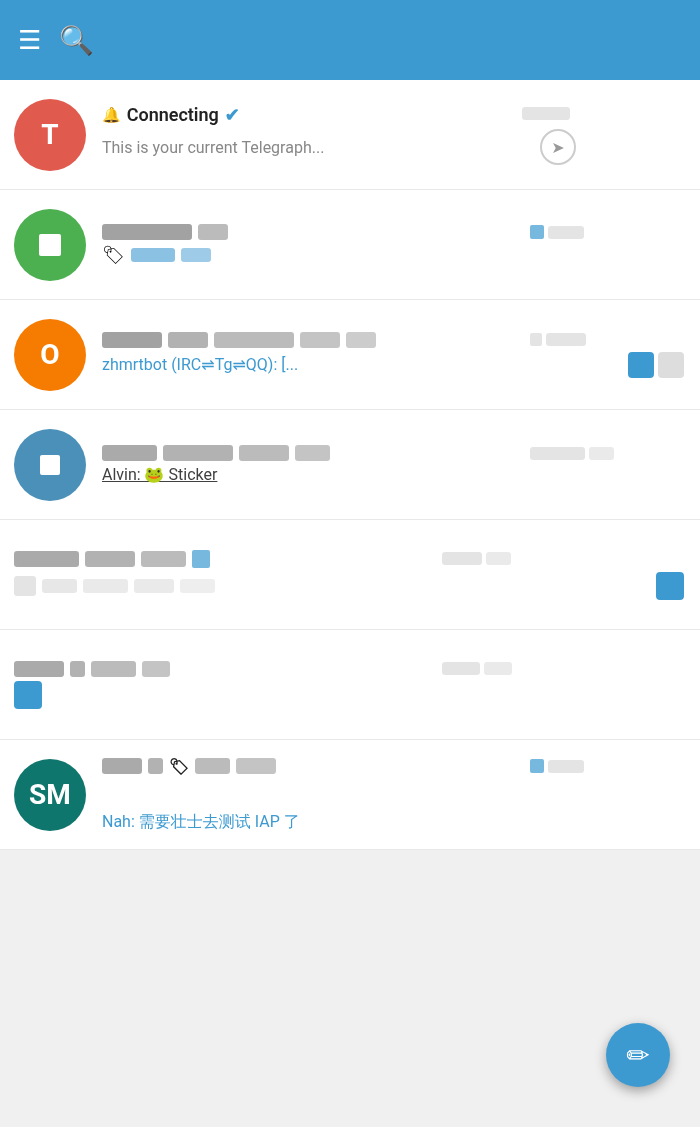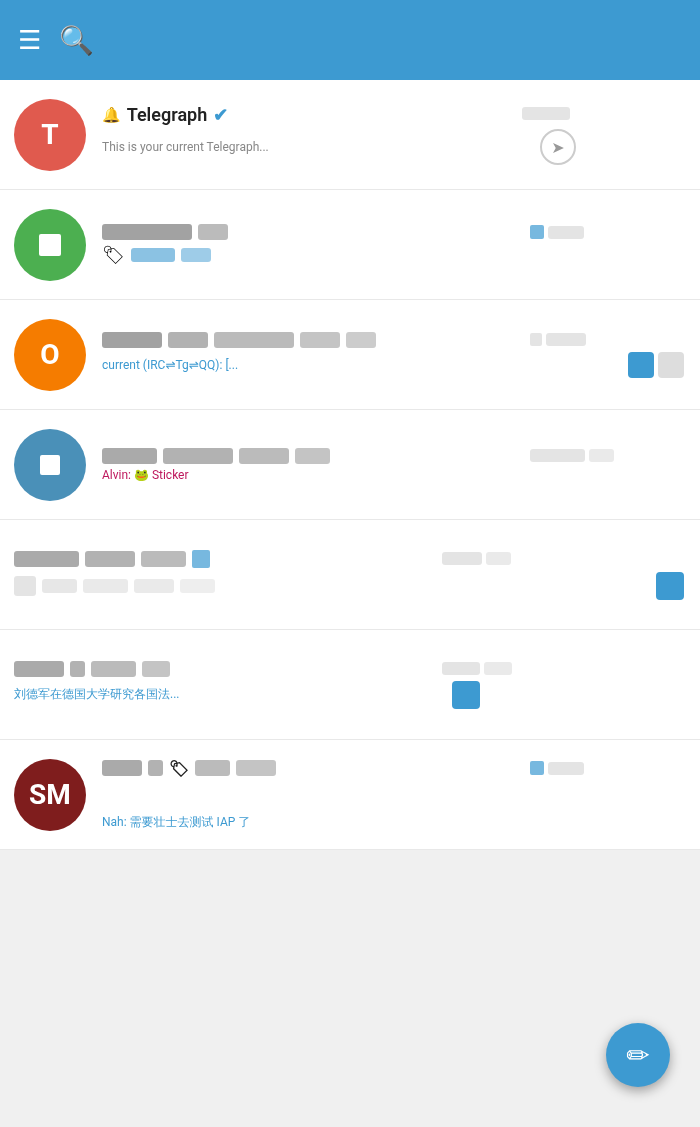--- a/index.html
+++ b/index.html
@@ -71,21 +71,21 @@
       margin-right: 16px;
       position: relative;
       overflow: hidden;
     }
     .avatar.red { background: #e05a4e; }
     .avatar.green { background: #4caf50; }
     .avatar.orange { background: #f57c00; }
     .avatar.blue-gray { background: #4a90b8; }
     .avatar.green2 { background: #43a047; }
     .avatar.green3 { background: #43a047; }
-    .avatar.purple { background: #7f1d1d; }
+    .avatar.purple { background: #0f766e; }
 
     
     .chat-content {
       flex: 1;
       min-width: 0;
       display: flex;
       flex-direction: column;
       gap: 4px;
     }
 
@@ -101,21 +101,21 @@
       gap: 6px;
       max-width: 420px;
     }
 
     .chat-name .verified {
       color: #3d9ad1;
       font-size: 18px;
     }
 
     .chat-preview {
-      font-size: 12px;
+      font-size: 16px;
       color: #888;
       white-space: nowrap;
       overflow: hidden;
       text-overflow: ellipsis;
       max-width: 430px;
     }
     .chat-preview.highlight {
       color: #3d9ad1;
     }
 
@@ -215,21 +215,21 @@
 </div>
 
 <div class="chat-list">
 
   <div class="chat-item">
     <div class="avatar red">T</div>
     <div class="chat-content">
       <div class="name-time-row">
         <div class="chat-name">
           <span style="font-size:15px;">🔔</span>
-          <span>Telegraph</span>
+          <span>Connecting</span>
           <span class="verified">✔</span>
         </div>
         <span class="time-label">
           
           <span class="blurred" style="width:48px; height:13px; display:inline-block; background:#bbb; opacity:0.4; border-radius:3px;"></span>
         </span>
       </div>
       <div class="preview-row">
         <span class="chat-preview">This is your current Telegraph...</span>
         <div class="arrow-icon" style="margin-left:8px;">➤</div>
@@ -270,21 +270,21 @@
           <span class="blurred" style="width:80px;height:16px;background:#555;opacity:0.4;border-radius:3px;"></span>
           <span class="blurred" style="width:40px;height:16px;background:#555;opacity:0.35;border-radius:3px;"></span>
           <span class="blurred" style="width:30px;height:16px;background:#555;opacity:0.3;border-radius:3px;"></span>
         </div>
         <div style="display:flex;align-items:center;gap:4px;margin-left:8px;">
           <span class="blurred" style="width:12px;height:13px;background:#bbb;opacity:0.4;border-radius:2px;"></span>
           <span class="blurred" style="width:40px;height:13px;background:#bbb;opacity:0.4;border-radius:3px;"></span>
         </div>
       </div>
       <div class="preview-row" style="gap:8px;">
-        <span class="chat-preview highlight" style="color:#3d9ad1;">current (IRC⇌Tg⇌QQ): [...</span>
+        <span class="chat-preview highlight" style="color:#3d9ad1;">zhmrtbot (IRC⇌Tg⇌QQ): [...</span>
         <div style="display:flex;gap:4px;align-items:center;margin-left:auto;flex-shrink:0;">
           <div class="badge-icon" style="background:#3d9ad1;width:26px;height:26px;border-radius:4px;"></div>
           <div class="badge-icon" style="background:#bbb;width:26px;height:26px;border-radius:4px;opacity:0.5;"></div>
         </div>
       </div>
     </div>
   </div>
 
   <div class="chat-item">
     <div class="avatar blue-gray" style="background:#4a90b8;overflow:hidden;">
@@ -296,21 +296,21 @@
           <span class="blurred" style="width:55px;height:16px;background:#555;opacity:0.5;border-radius:3px;"></span>
           <span class="blurred" style="width:70px;height:16px;background:#555;opacity:0.45;border-radius:3px;"></span>
           <span class="blurred" style="width:50px;height:16px;background:#555;opacity:0.4;border-radius:3px;"></span>
           <span class="blurred" style="width:35px;height:16px;background:#555;opacity:0.35;border-radius:3px;"></span>
         </div>
         <div style="display:flex;align-items:center;gap:4px;margin-left:8px;">
           <span class="blurred" style="width:55px;height:13px;background:#bbb;opacity:0.4;border-radius:3px;"></span>
           <span class="blurred" style="width:25px;height:13px;background:#bbb;opacity:0.3;border-radius:3px;"></span>
         </div>
       </div>
-      <span class="chat-preview highlight" style="color:#be185d;">Alvin: 🐸 Sticker</span>
+      <span class="chat-preview highlight" style="color:#404040;text-decoration:underline;">Alvin: 🐸 Sticker</span>
     </div>
   </div>
 
   <div class="chat-item">
     <div class="chat-content">
       <div class="name-time-row">
         <div class="chat-name">
           <span class="blurred" style="width:65px;height:16px;background:#555;opacity:0.5;border-radius:3px;"></span>
           <span class="blurred" style="width:50px;height:16px;background:#555;opacity:0.45;border-radius:3px;"></span>
           <span class="blurred" style="width:45px;height:16px;background:#555;opacity:0.4;border-radius:3px;"></span>
@@ -342,21 +342,20 @@
           <span class="blurred" style="width:15px;height:16px;background:#555;opacity:0.45;border-radius:3px;"></span>
           <span class="blurred" style="width:45px;height:16px;background:#555;opacity:0.4;border-radius:3px;"></span>
           <span class="blurred" style="width:28px;height:16px;background:#555;opacity:0.35;border-radius:3px;"></span>
         </div>
         <div style="display:flex;align-items:center;gap:4px;margin-left:8px;">
           <span class="blurred" style="width:38px;height:13px;background:#bbb;opacity:0.4;border-radius:3px;"></span>
           <span class="blurred" style="width:28px;height:13px;background:#bbb;opacity:0.3;border-radius:3px;"></span>
         </div>
       </div>
       <div class="preview-row" style="gap:8px;">
-        <span class="chat-preview highlight" style="color:#3d9ad1;flex:1;">刘德军在德国大学研究各国法...</span>
         <div class="badge-icon" style="background:#3d9ad1;width:28px;height:28px;border-radius:4px;flex-shrink:0;"></div>
       </div>
     </div>
   </div>
 
   <div class="chat-item">
     <div class="avatar purple">SM</div>
     <div class="chat-content">
       <div class="name-time-row">
         <div class="chat-name">

